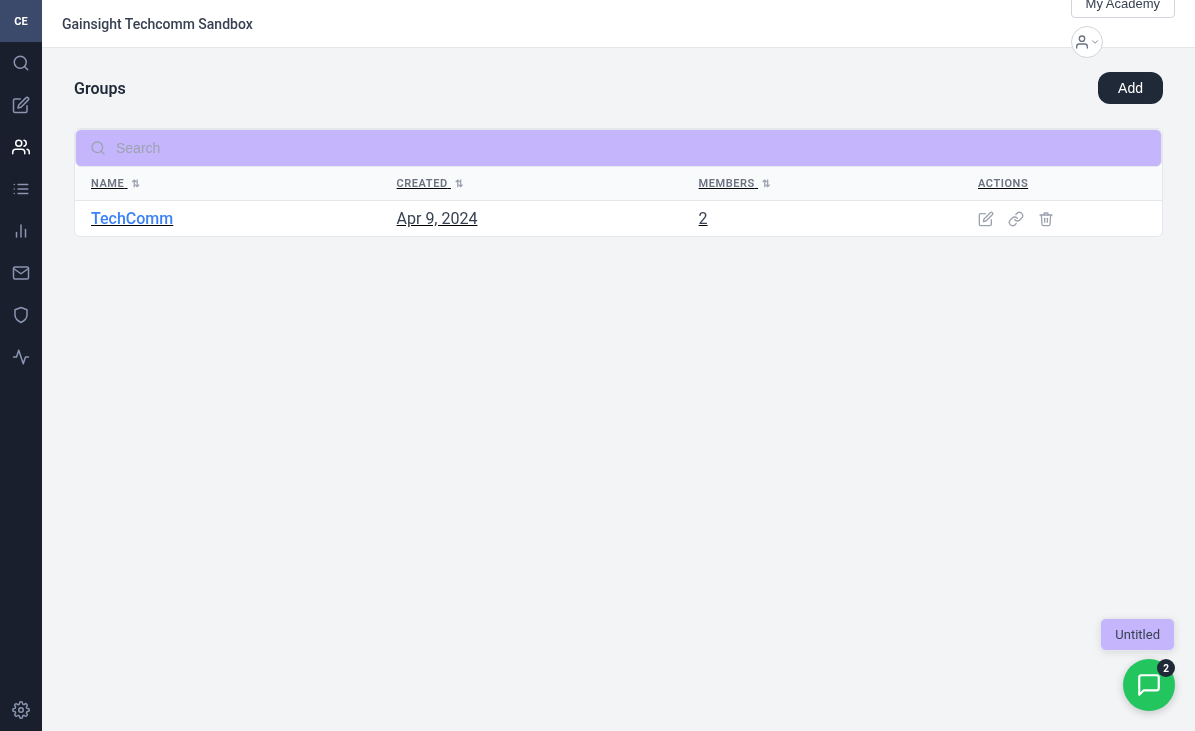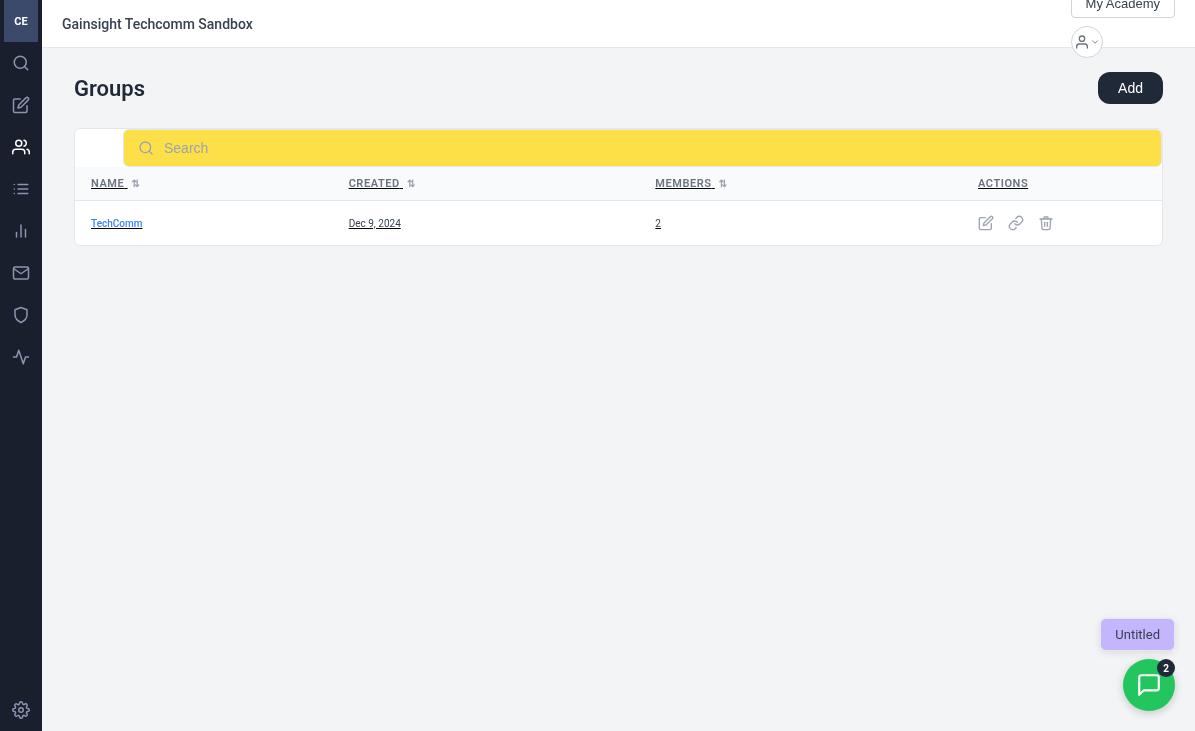--- a/index.html
+++ b/index.html
@@ -9,21 +9,21 @@
     .sidebar {
       width: 42px;
       background: #1a1f2e;
       display: flex;
       flex-direction: column;
       align-items: center;
       padding: 0;
       flex-shrink: 0;
     }
     .sidebar-logo {
-      width: 34px;
+      width: 42px;
       height: 42px;
       background: #3b4a6b;
       display: flex;
       align-items: center;
       justify-content: center;
       color: white;
       font-size: 11px;
       font-weight: 700;
       cursor: pointer;
     }
@@ -100,45 +100,44 @@
       padding: 24px 32px;
       overflow-y: auto;
     }
     .page-header {
       display: flex;
       align-items: center;
       justify-content: space-between;
       margin-bottom: 24px;
     }
     .page-title {
-      font-size: 22px;
+      font-size: 16px;
       font-weight: 600;
       color: #1f2937;
     }
     .add-btn {
       background: #1f2937;
       color: #ffffff;
       border: none;
       border-radius: 12px;
       padding: 8px 20px;
       font-size: 14px;
       cursor: pointer;
       font-weight: 500;
     }
 
     
     .search-container {
-      background: #fde047;
+      background: #c4b5fd;
       border: 1px solid #e5e7eb;
       border-radius: 6px;
       display: flex;
       align-items: center;
       padding: 10px 14px;
       margin-bottom: 0;
-      margin-left: 48px;
     }
     .search-icon-wrap {
       color: #9ca3af;
       margin-right: 10px;
       display: flex;
       align-items: center;
     }
     .search-input {
       border: none;
       outline: none;
@@ -178,22 +177,22 @@
       display: inline-block;
       margin-left: 4px;
       color: #9ca3af;
       font-size: 10px;
     }
     .table tbody tr {
       border-bottom: 1px solid #f3f4f6;
     }
     .table tbody tr:last-child { border-bottom: none; }
     .table tbody td {
-      padding: 14px 16px;
-      font-size: 10px;
+      padding: 8px 16px;
+      font-size: 16px;
       color: #374151;
     }
     .table tbody td.name-cell a {
       color: #3b82f6;
       text-decoration: none;
       font-weight: 500;
     }
     .actions-cell {
       display: flex;
       align-items: center;
@@ -381,21 +380,21 @@
             <th class="col-actions">
               <span>ACTIONS</span>
             </th>
           </tr>
         </thead>
         <tbody>
           <tr>
             <td class="name-cell">
               <a href="#">TechComm</a>
             </td>
-            <td>Dec 9, 2024</td>
+            <td>Apr 9, 2024</td>
             <td>2</td>
             <td>
               <div class="actions-cell">
                 <span class="action-icon" title="Edit">
                   <svg viewBox="0 0 24 24" fill="none" stroke="currentColor" stroke-width="2" stroke-linecap="round" stroke-linejoin="round">
                       <path d="M11 4H4a2 2 0 0 0-2 2v14a2 2 0 0 0 2 2h14a2 2 0 0 0 2-2v-7"></path>
                       <path d="M18.5 2.5a2.121 2.121 0 0 1 3 3L12 15l-4 1 1-4 9.5-9.5z"></path>
                     </svg>
                 </span>
                 <span class="action-icon" title="Copy Link">

